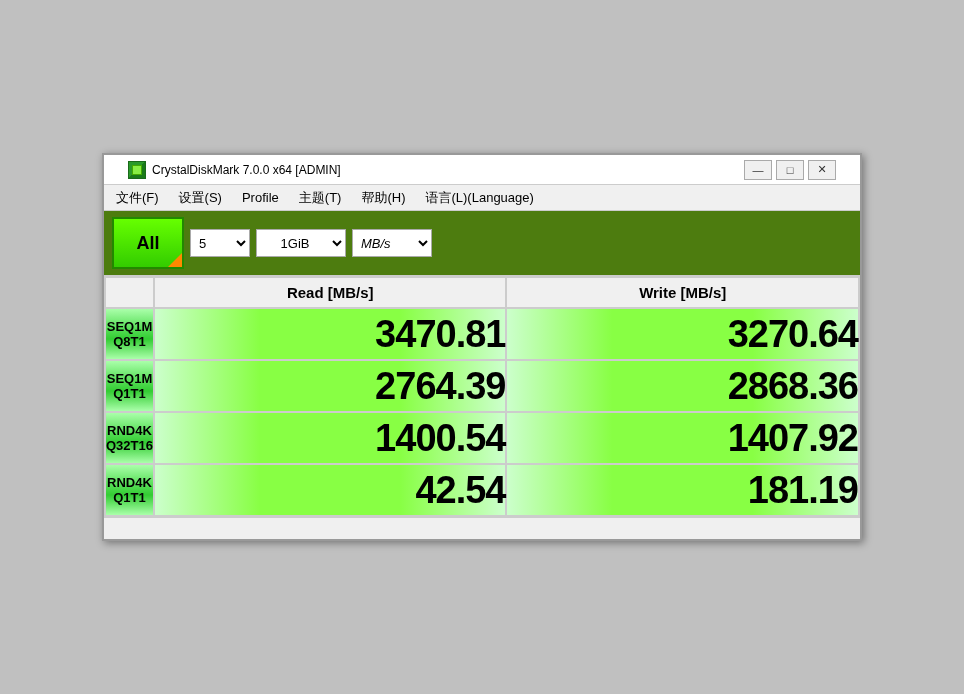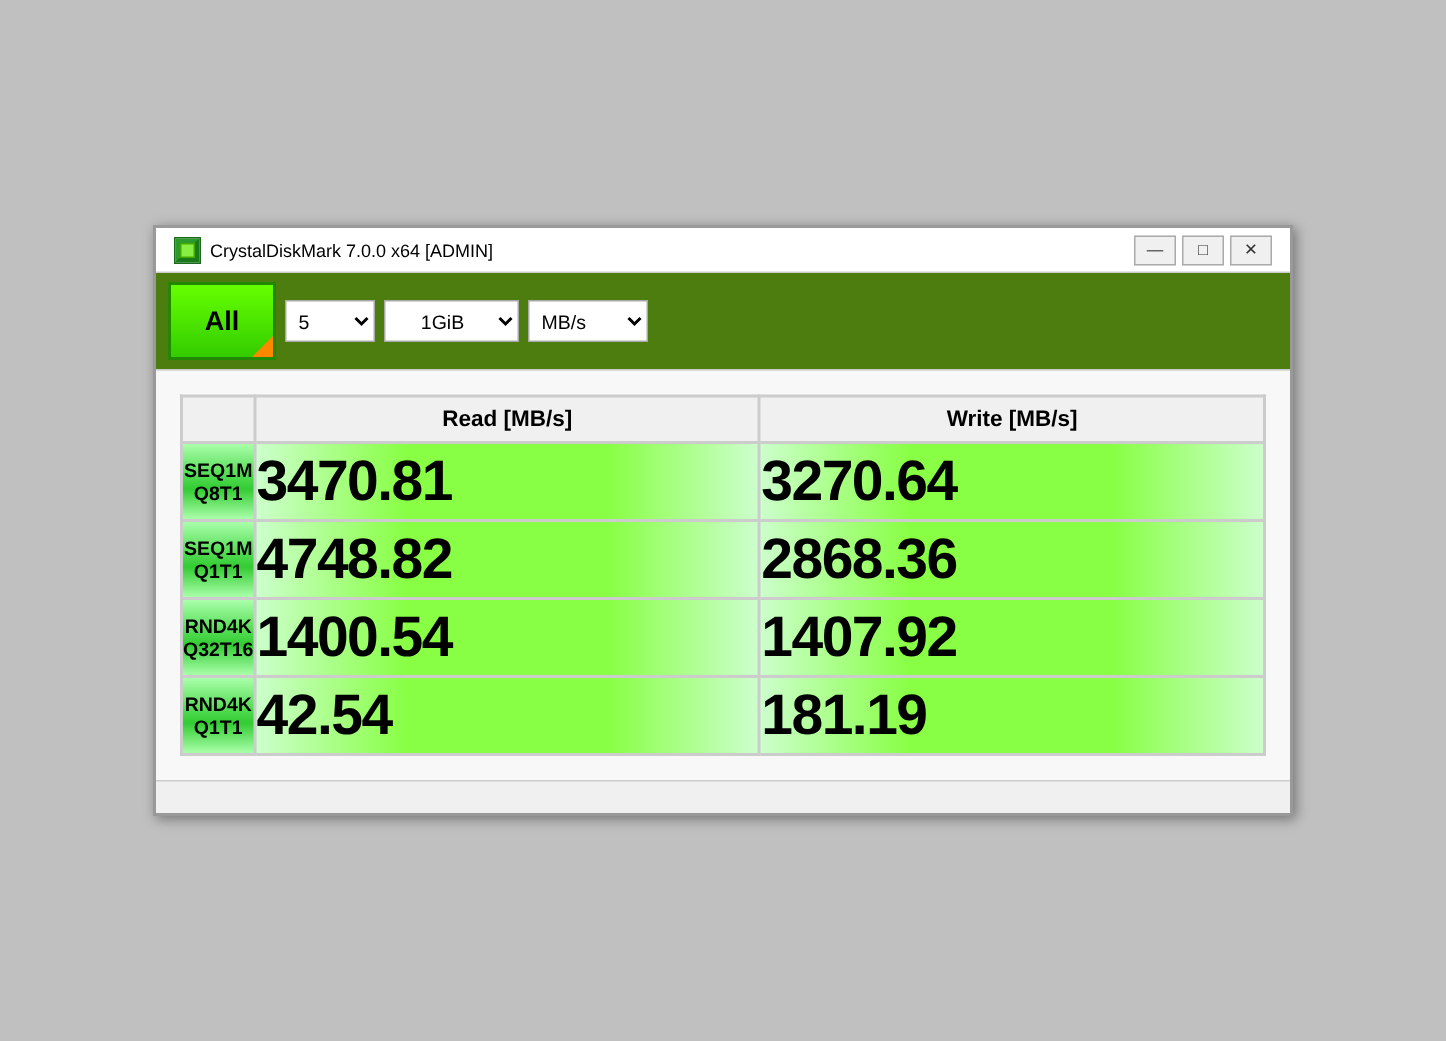--- a/index.html
+++ b/index.html
@@ -21,21 +21,21 @@
       border: 2px solid #999;
       box-shadow: 2px 2px 8px rgba(0,0,0,0.4);
     }
 
     
     .title-bar {
       background: #fff;
       display: flex;
       align-items: center;
       justify-content: space-between;
-      padding: 4px 12px;
+      padding: 4px 24px;
       border-bottom: 1px solid #ccc;
       height: 30px;
     }
     .title-bar-left {
       display: flex;
       align-items: center;
       gap: 6px;
     }
     .app-icon {
       width: 18px;
@@ -132,26 +132,26 @@
       border: 1px solid #aaa;
       background: #fff;
       font-size: 13px;
       padding: 0 4px;
       cursor: pointer;
     }
 
     .select-small { width: 60px; }
     .select-medium { width: 90px; text-align: center; }
     .select-large { width: 220px; }
-    .select-unit { width: 80px; }
+    .select-unit { width: 80px; font-style: italic; }
 
     
     .content {
       background: #f8f8f8;
-      padding: 16px;
+      padding: 0;
     }
 
     
     .bench-table {
       width: 100%;
       border-collapse: collapse;
     }
 
     .bench-table th, .bench-table td {
       border: 2px solid #ccc;
@@ -173,20 +173,21 @@
       text-align: center;
       font-size: 13px;
       font-weight: bold;
       color: #000;
       width: 90px;
       padding: 8px 4px;
     }
 
     .value-cell {
       background: linear-gradient(to right, #ccffcc 0%, #88ff44 30%, #88ff44 70%, #ccffcc 100%);
+      text-align: right;
       padding: 8px 16px 8px 8px;
       font-size: 38px;
       font-weight: 900;
       color: #000;
       width: 50%;
       font-family: Arial, sans-serif;
       letter-spacing: -1px;
     }
 
     .bench-row td {
@@ -215,20 +216,28 @@
       </div>
       <span class="title-text">CrystalDiskMark 7.0.0 x64 [ADMIN]</span>
     </div>
     <div class="title-bar-controls">
       <button class="title-btn">—</button>
       <button class="title-btn">□</button>
       <button class="title-btn close">✕</button>
     </div>
   </div>
 
+  <div class="menu-bar">
+    <span class="menu-item">文件(F)</span>
+    <span class="menu-item">设置(S)</span>
+    <span class="menu-item">Profile</span>
+    <span class="menu-item">主题(T)</span>
+    <span class="menu-item">帮助(H)</span>
+    <span class="menu-item">语言(L)(Language)</span>
+  </div>
 
   <div class="toolbar">
     <button class="all-btn">All</button>
     <select class="toolbar-select select-small">
       <option>5</option>
       <option>1</option>
       <option>3</option>
     </select>
     <select class="toolbar-select select-medium">
       <option>1GiB</option>
@@ -251,21 +260,21 @@
         </tr>
       </thead>
       <tbody id="bench-tbody">
       <tr class="bench-row">
             <td class="label-cell"><strong>SEQ1M</strong><br><strong>Q8T1</strong></td>
             <td class="value-cell">3470.81</td>
             <td class="value-cell">3270.64</td>
           </tr>
           <tr class="bench-row">
             <td class="label-cell"><strong>SEQ1M</strong><br><strong>Q1T1</strong></td>
-            <td class="value-cell">4748.82</td>
+            <td class="value-cell">2764.39</td>
             <td class="value-cell">2868.36</td>
           </tr>
           <tr class="bench-row">
             <td class="label-cell"><strong>RND4K</strong><br><strong>Q32T16</strong></td>
             <td class="value-cell">1400.54</td>
             <td class="value-cell">1407.92</td>
           </tr>
           <tr class="bench-row">
             <td class="label-cell"><strong>RND4K</strong><br><strong>Q1T1</strong></td>
             <td class="value-cell">42.54</td>

